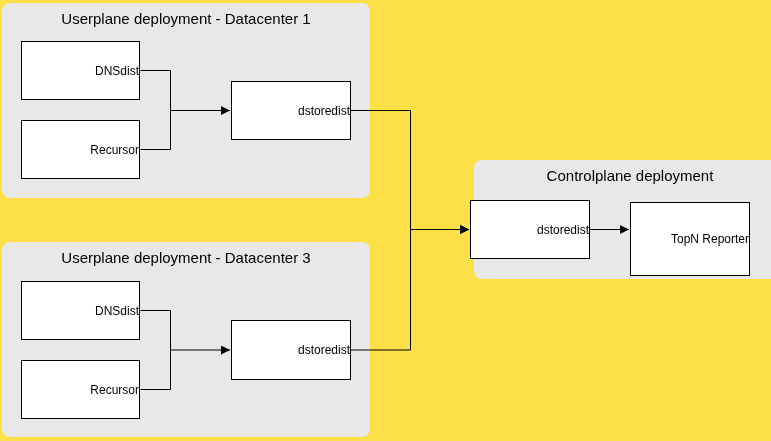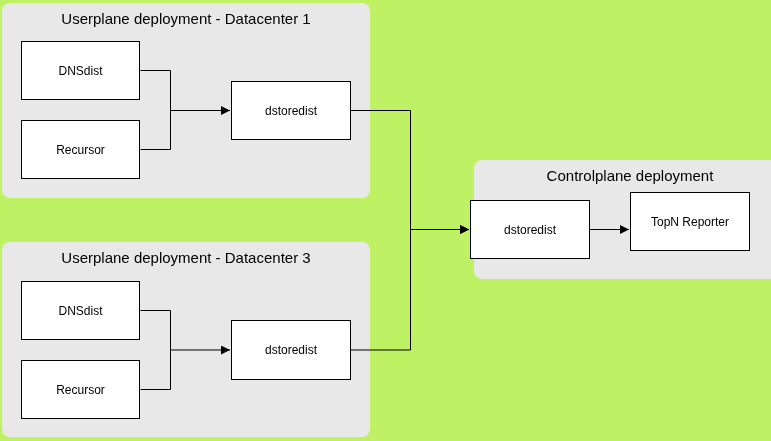--- a/index.html
+++ b/index.html
@@ -4,21 +4,21 @@
 <style>
   html, body {
     margin: 0;
     padding: 0;
     background: #000000;
   }
   .canvas {
     position: relative;
     width: 771px;
     height: 441px;
-    background: #bef264;
+    background: #fde047;
     font-family: "Liberation Sans", sans-serif;
     overflow: hidden;
   }
   .group {
     position: absolute;
     background: #e8e8e8;
     border-radius: 8px;
   }
   .group-title {
     position: absolute;
@@ -30,21 +30,21 @@
     color: #000000;
     white-space: nowrap;
   }
   .node {
     position: absolute;
     background: #ffffff;
     border: 1px solid #000000;
     box-sizing: border-box;
     display: flex;
     align-items: center;
-    justify-content: center;
+    justify-content: flex-end;
   }
   .node-label {
     font-size: 12px;
     color: #000000;
     white-space: nowrap;
   }
   .edges {
     position: absolute;
     left: 0;
     top: 0;
@@ -114,17 +114,17 @@
   <div class="node" style="left:21px; top:360px; width:119px; height:59px;">
     <span class="node-label">Recursor</span>
   </div>
   <div class="node" style="left:231px; top:320px; width:120px; height:60px;">
     <span class="node-label">dstoredist</span>
   </div>
 
   <div class="node" style="left:470px; top:200px; width:120px; height:59px;">
     <span class="node-label">dstoredist</span>
   </div>
-  <div class="node" style="left:630px; top:192px; width:120px; height:59px;">
+  <div class="node" style="left:630px; top:202px; width:120px; height:74px;">
     <span class="node-label">TopN Reporter</span>
   </div>
 
 </div>
 
 </body></html>

